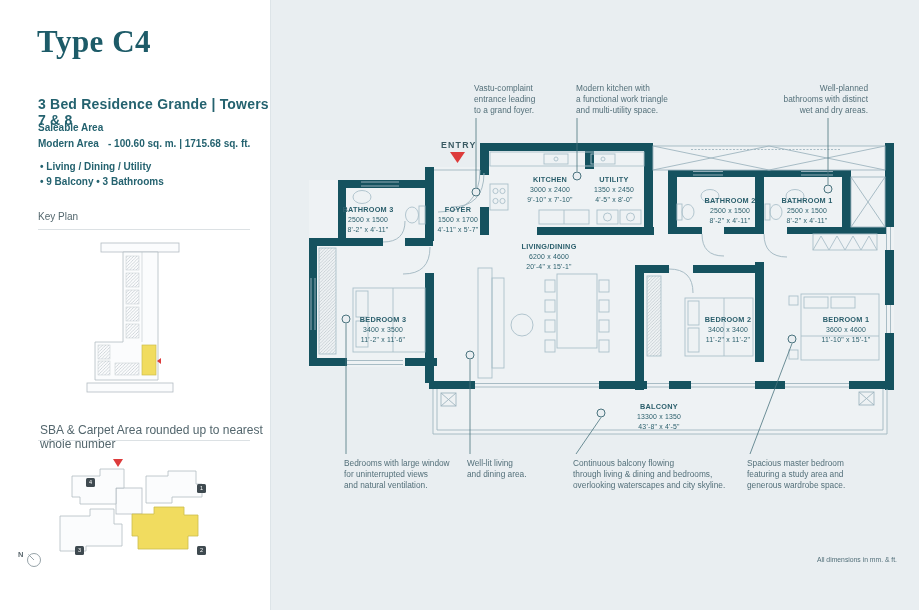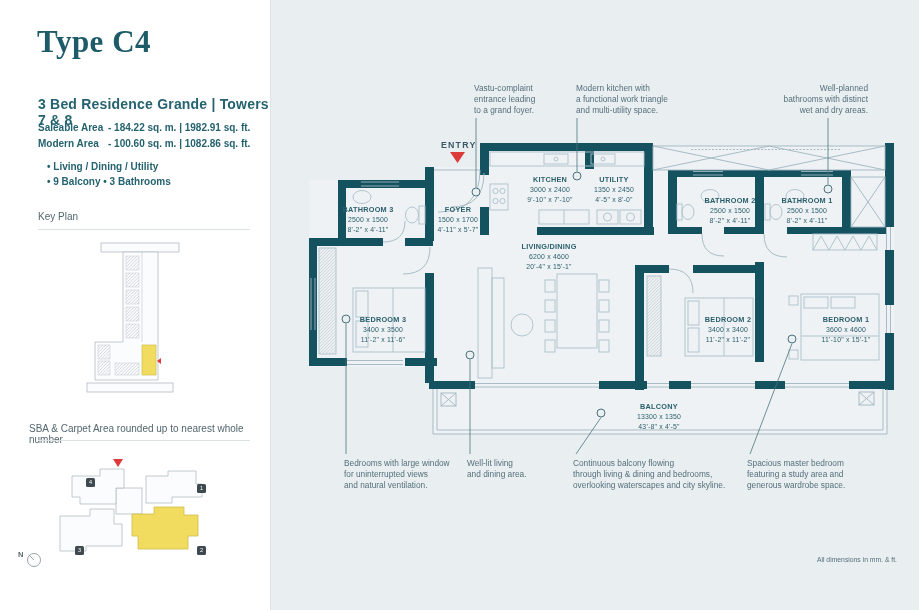--- a/index.html
+++ b/index.html
@@ -13,26 +13,26 @@
   body{font-family:"Liberation Sans","DejaVu Sans",sans-serif;background:#fff;position:relative}
   .stage{position:absolute;inset:0;width:919px;height:504px;background:#fff}
   
   .sidebar{position:absolute;left:0;top:0;width:270px;height:610px;background:var(--sidebar-bg)}
   .title{position:absolute;left:37px;top:24px;font-family:"Liberation Serif","DejaVu Serif",serif;
          font-size:31px;font-weight:600;color:var(--title-teal);letter-spacing:.5px}
   .subtitle{position:absolute;left:38px;top:96px;font-size:14px;font-weight:700;color:var(--text-teal);letter-spacing:.2px}
   .areas{position:absolute;left:38px;top:120px;font-size:10px;font-weight:700;color:var(--text-teal)}
   .area-row{display:flex;height:16px;line-height:16px}
   .area-label{width:70px}
-  .features{position:absolute;left:47px;top:159px;font-size:10px;font-weight:600;color:var(--text-teal)}
+  .features{position:absolute;left:40px;top:159px;font-size:10px;font-weight:600;color:var(--text-teal)}
   .feature{height:15px;line-height:15px}
   .keyplan-label{position:absolute;left:38px;top:211px;font-size:10px;color:#53666d}
   .hr{position:absolute;left:38px;width:212px;border-top:1px solid #dce1e4}
   .hr1{top:229px}.hr2{top:440px}
-  .note{position:absolute;left:29px;top:423px;font-size:10px;color:#53666d}
+  .note{position:absolute;left:40px;top:423px;font-size:12px;color:#53666d}
   .keyplan-svg{position:absolute;left:85px;top:241px;width:110px;height:170px}
   .siteplan-svg{position:absolute;left:52px;top:452px;width:170px;height:112px}
   .badge{position:absolute;width:9px;height:9px;background:var(--badge);color:#fff;font-size:5.5px;
          line-height:9px;text-align:center;border-radius:1.5px}
   .badge-4{left:86px;top:478px}.badge-1{left:197px;top:484px}
   .badge-3{left:75px;top:546px}.badge-2{left:197px;top:546px}
   .north{position:absolute;left:18px;top:550px;display:flex;align-items:flex-start;gap:1px}
   .north-n{font-size:7.5px;font-weight:700;color:#5a676d}
   
   .panel{position:absolute;left:270px;top:0;width:649px;height:610px;background:var(--panel-bg);
@@ -51,25 +51,24 @@
 
 <div class="stage">
 
   <div class="sidebar">
     <div class="title">Type C4</div>
     <div class="subtitle">3 Bed Residence Grande  |  Towers 7 &amp; 8</div>
 
     <div class="areas">
       <div class="area-row">
         <span class="area-label">Saleable Area</span>
-        <span>-  184.22 sq. m.   |   1982.91 sq. ft.</span>
       </div>
       <div class="area-row">
         <span class="area-label">Modern Area</span>
-        <span>-  100.60 sq. m.   |   1082.86 sq. ft.</span>
+        <span>-  100.60 sq. m.   |   1715.68 sq. ft.</span>
       </div>
     </div>
 
     <div class="features">
       <div class="feature">•   Living / Dining / Utility</div>
       <div class="feature">•   9 Balcony    •   3 Bathrooms</div>
     </div>
 
     <div class="keyplan-label">Key Plan</div>
     <div class="hr hr1"></div>

